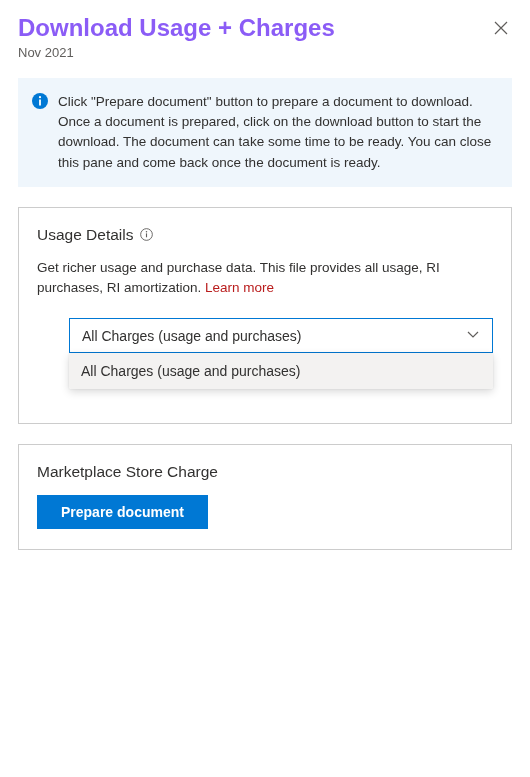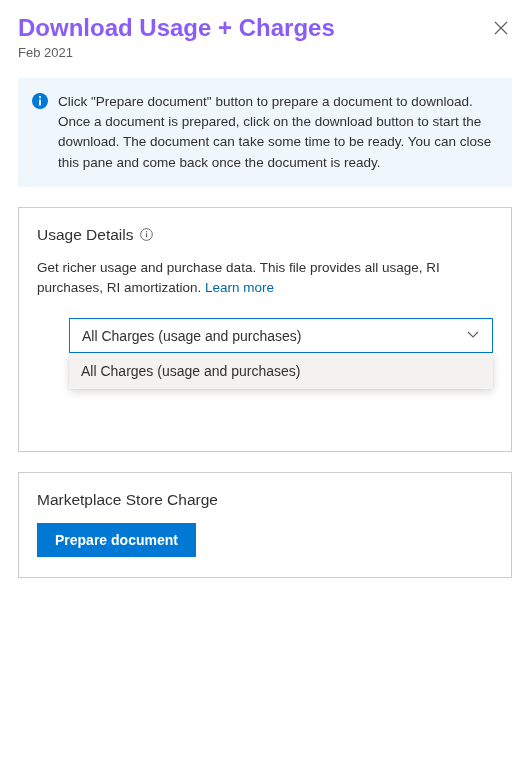--- a/index.html
+++ b/index.html
@@ -76,21 +76,21 @@
       color: #605e5c;
       display: inline-flex;
     }
     .card-desc {
       font-size: 13.5px;
       line-height: 1.5;
       color: #323130;
       margin-bottom: 20px;
     }
     .link {
-      color: #0369a1;
+      color: #b91c1c;
       cursor: pointer;
     }
     .select-wrap {
       position: relative;
       margin-left: 32px;
     }
     .select-box {
       border: 1px solid #0078d4;
       padding: 8px 12px;
       display: flex;
@@ -118,45 +118,45 @@
     .dropdown-item {
       padding: 10px 12px;
       font-size: 14px;
       color: #323130;
       cursor: pointer;
     }
     .dropdown-item.selected {
       background: #f3f2f1;
     }
     .card-usage {
-      padding-bottom: 98px;
+      padding-bottom: 70px;
     }
     .btn-primary {
       background: #0078d4;
       color: #fff;
       border: none;
-      padding: 9px 18px;
+      padding: 9px 24px;
       font-size: 14px;
       font-weight: 600;
       cursor: pointer;
       font-family: inherit;
     }
   </style>
 </head>
 <body>
 
 <div class="header">
   <div class="title">Download Usage + Charges</div>
   <div class="close-btn">
     <svg width="14" height="14" viewBox="0 0 14 14">
         <path d="M1 1 L13 13 M13 1 L1 13" stroke="#605e5c" stroke-width="1.2" fill="none"></path>
       </svg>
   </div>
 </div>
-<div class="subtitle">Feb 2021</div>
+<div class="subtitle">Nov 2021</div>
 
 <div class="info-box">
   <span class="info-icon">
     <svg width="16" height="16" viewBox="0 0 16 16">
         <circle cx="8" cy="8" r="8" fill="#0078d4"></circle>
         <rect x="7.1" y="6.5" width="1.8" height="6" fill="#fff"></rect>
         <circle cx="8" cy="4.2" r="1.1" fill="#fff"></circle>
       </svg>
   </span>
   <div class="info-text">Click "Prepare document" button to prepare a document to download. Once a document is prepared, click on the download button to start the download. The document can take some time to be ready. You can close this pane and come back once the document is ready.</div>

